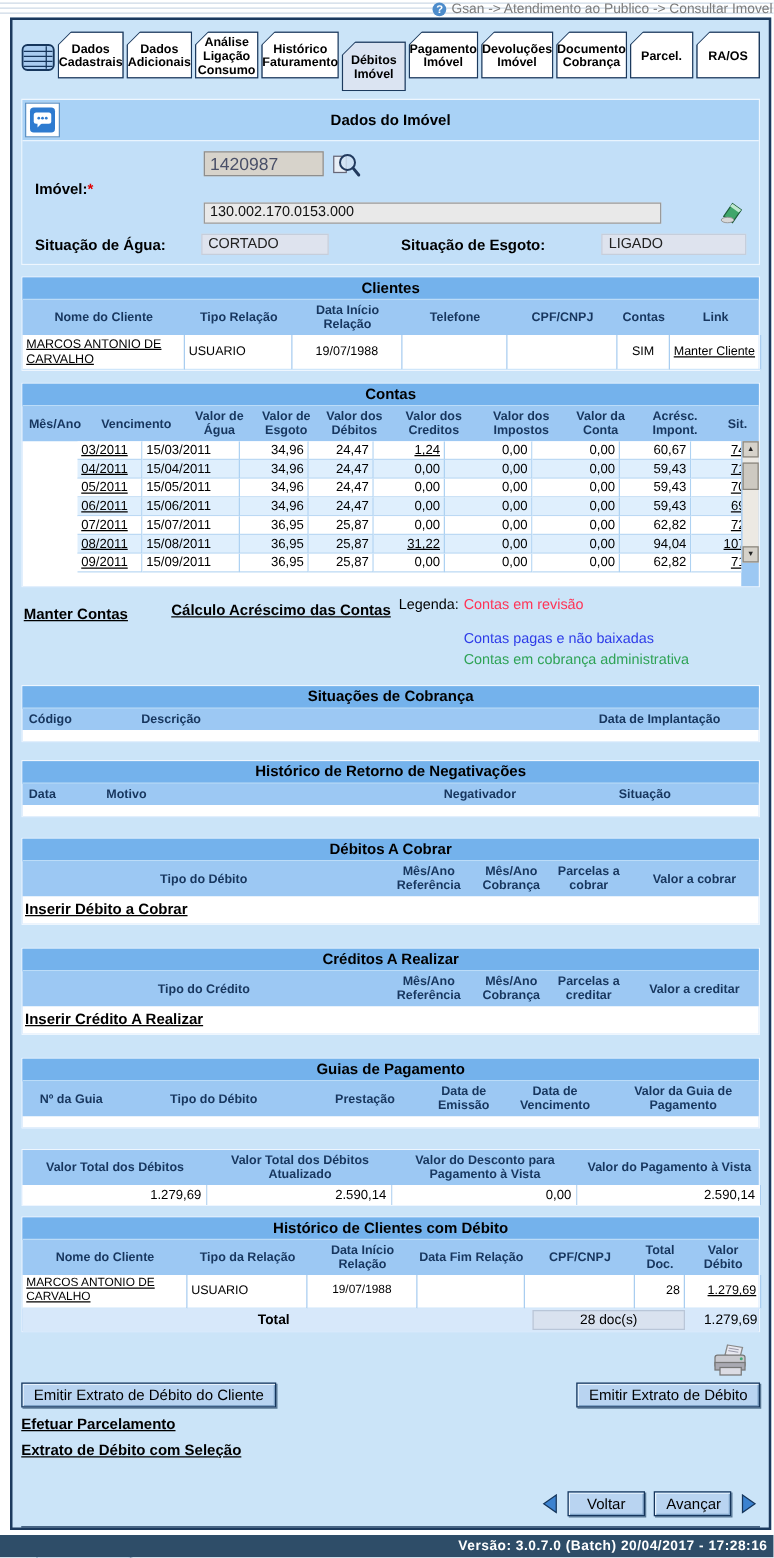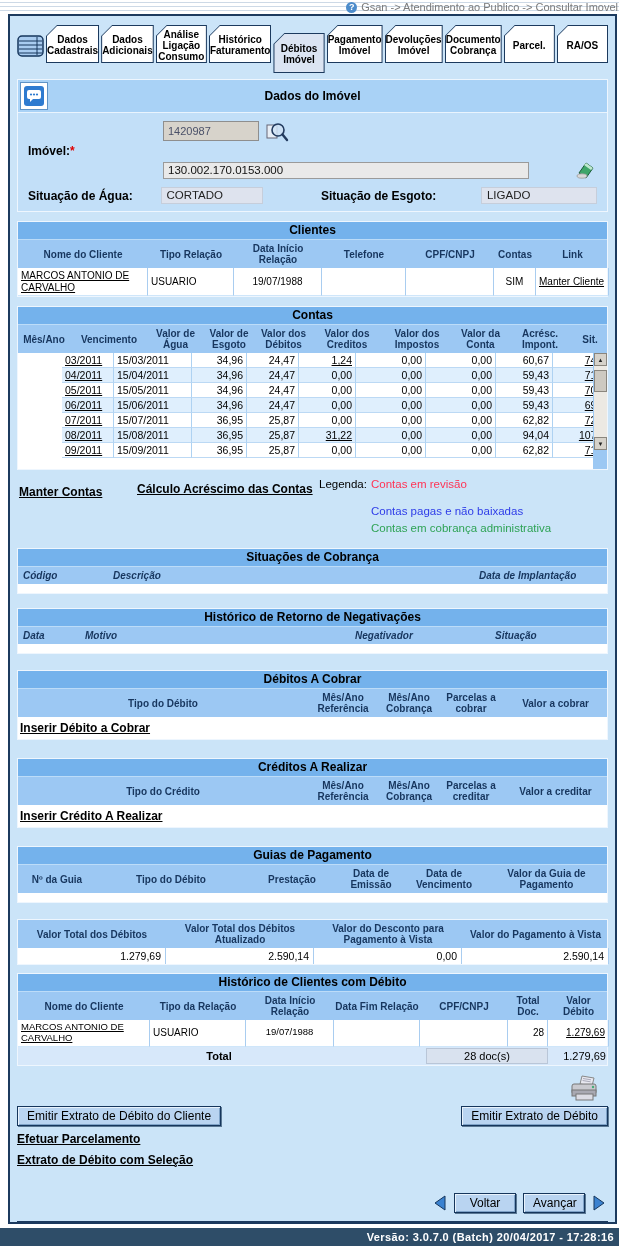--- a/index.html
+++ b/index.html
@@ -29,21 +29,21 @@
   .tab.active { margin-top:12px; height:40px; }
   .tab.active .tab-in { background:#dbe4f2; }
 
   
   .section { border:1px solid #eef6fe; background:#9cc8f3; margin-top:9px; }
   .sec-title { background:#74b2ec; text-align:center; font-size:12px; font-weight:bold; color:#000;
     padding:1px 0 2px; border-bottom:1px solid #bcdcf8; }
   .headrow { display:grid; }
   .hcell { font-size:10px; font-weight:bold; color:#17365e; display:flex; align-items:center;
     justify-content:center; text-align:center; white-space:pre-line; padding:3px 1px; min-height:15px; }
-  .left .hcell { justify-content:flex-start; text-align:right; padding-left:5px;font-style:italic; }
+  .left .hcell { justify-content:flex-start; text-align:right; padding-left:5px; }
   .strip { background:#fff; min-height:9px; }
   .strip.withlink { padding:1px 2px 3px; min-height:16px; }
 
   
   .clientes-grid { grid-template-columns:130px 86px 88px 84px 88px 42px 73px; }
   .contas-grid-h { grid-template-columns:52px 78px 55px 52px 57px 70px 70px 57px 62px 38px; }
   .contas-grid-r { grid-template-columns:52px 78px 55px 52px 57px 70px 70px 57px 62px 24px; }
   .sit-grid   { grid-template-columns:90px 366px 135px; }
   .neg-grid   { grid-template-columns:62px 270px 140px 119px; }
   .deb-grid   { grid-template-columns:290px 70px 62px 62px 107px; }
@@ -90,21 +90,21 @@
   .comment-box { width:28px; height:28px; background:#fff; border:1px solid #5e93c6; margin-left:2px;
     display:flex; align-items:center; justify-content:center; z-index:2; cursor:pointer; }
   .di-title-text { position:absolute; left:0; right:0; text-align:center; font-size:12px; font-weight:bold; }
   .di-body { background:#c2dff8; border-top:1px solid #e9f4fe; padding:8px 10px 7px; }
   .di-row1 { display:flex; }
   .di-labelcol { width:135px; display:flex; align-items:center; font-size:12px; font-weight:bold; }
   .req { color:#e00000; }
   .di-fields { flex:1; }
   .mat-row { display:flex; align-items:flex-start; gap:4px; }
   .mat-input { width:96px; height:20px; background:#d7d3cb; border:1px solid #8e8e8e;
-    font-size:11px; color:#4a5068; padding:0 4px; font-family:inherit; }
+    font-size:14px; color:#4a5068; padding:0 4px; font-family:inherit; }
   .insc-row { display:flex; align-items:center; margin-top:15px; }
   .insc-field { width:366px; height:17px; background:#e9e9e9; border:1px solid #9a9a9a;
     font-size:11.5px; color:#111; padding:0 4px; line-height:15px; }
   .eraser-btn { margin-left:44px; cursor:pointer; }
   .di-row3 { display:flex; align-items:center; margin-top:7px; }
   .flabel { font-size:12px; font-weight:bold; }
   .fval { height:17px; background:#dee3ee; border:1px solid #c6cedb; font-size:11.5px; color:#222;
     padding:0 5px; line-height:15px; }
 
   

